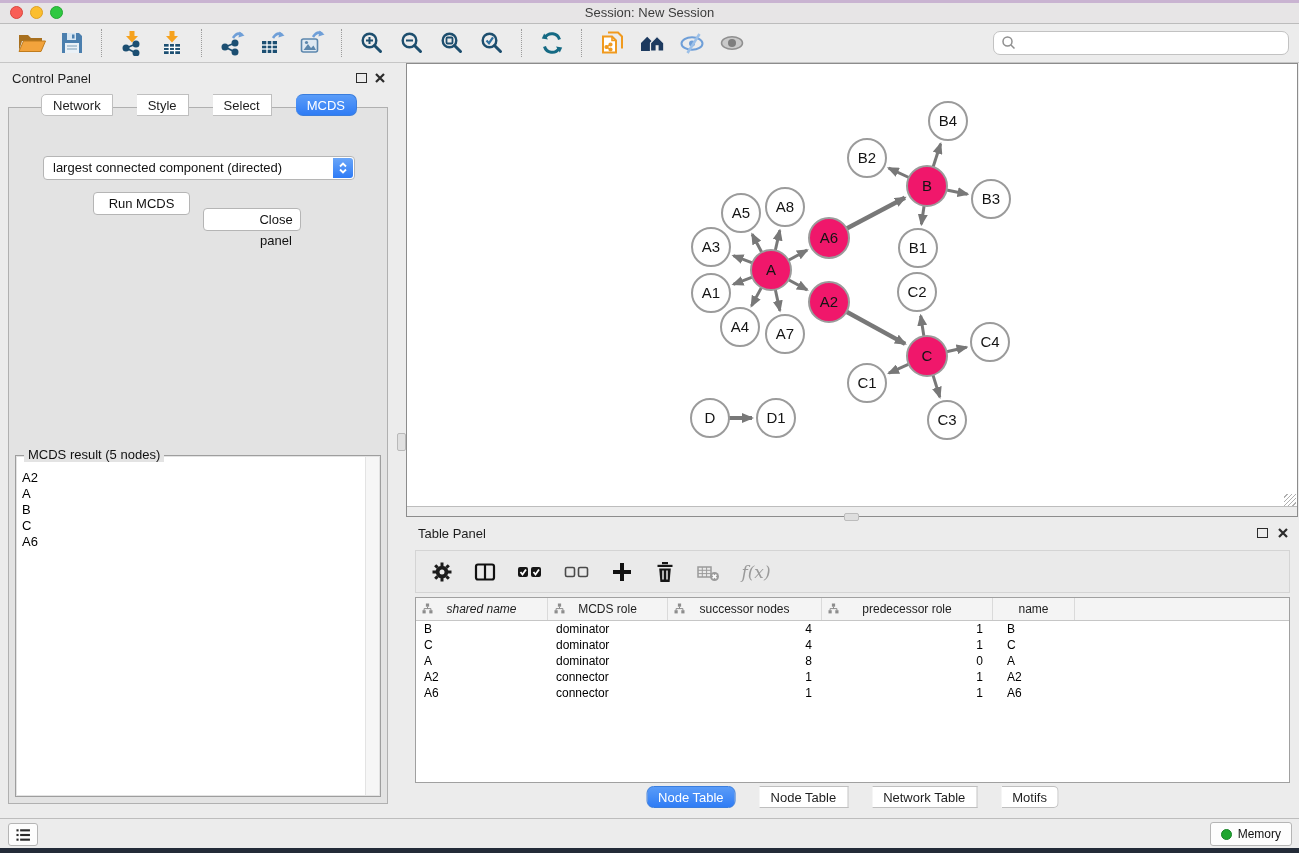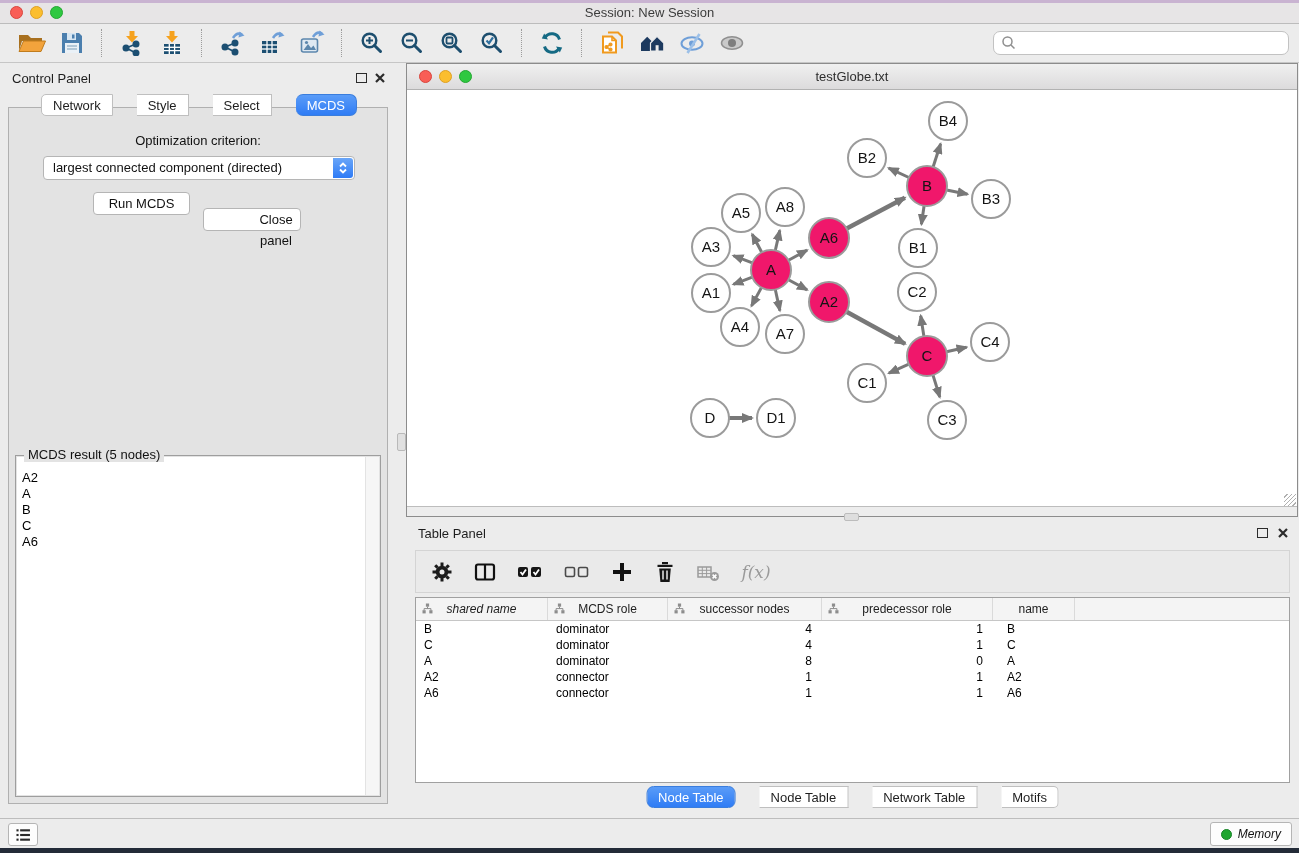--- a/index.html
+++ b/index.html
@@ -78,21 +78,21 @@
   .th.fill{flex:1;border-right:none;}
   .th .sort-ic{position:absolute;left:6px;top:5px;}
   .tr{display:flex;height:16px;line-height:16px;font-size:12px;color:#000;}
   .td{box-sizing:border-box;flex:0 0 auto;overflow:hidden;white-space:nowrap;}
   .td.al{text-align:left;padding-left:8px;}
   .td.al2{text-align:left;padding-left:14px;}
   .td.ar{text-align:right;padding-right:10px;}
   .tp-tabs{position:absolute;top:266px;left:50%;transform:translateX(-50%);}
   
   .statusbar{position:absolute;left:0;top:818px;width:1299px;height:30px;background:#ececec;
-    border-top:1px solid #bdbdbd;box-sizing:border-box;font-style:italic;}
+    border-top:1px solid #bdbdbd;box-sizing:border-box;}
   .sb-left-btn{position:absolute;left:8px;top:4px;width:30px;height:23px;background:#fdfdfd;
     border:1px solid #b5b5b5;border-radius:3px;box-sizing:border-box;display:flex;align-items:center;justify-content:center;}
   .memory-btn{position:absolute;right:7px;top:3px;height:24px;background:#fdfdfd;border:1px solid #b5b5b5;
     border-radius:3px;box-sizing:border-box;display:flex;align-items:center;gap:6px;padding:0 10px;font-size:12px;color:#111;}
   .memory-dot{width:11px;height:11px;border-radius:50%;background:#1ea52f;border:1px solid #178427;box-sizing:border-box;}
   .bottom-strip{position:absolute;left:0;top:848px;width:1299px;height:5px;background:#232b38;}
 </style>
 </head>
 <body>
 
@@ -276,21 +276,20 @@
     <svg class="win-close" style="left:374px;top:9px;" width="12" height="12" viewBox="0 0 12 12">
       <path d="M2 2 L10 10 M10 2 L2 10" stroke="#2b2b2b" stroke-width="2.2"></path>
     </svg>
     <div class="seg-row cp-tabs">
         <div class="seg">Network</div>
         <div class="seg">Style</div>
         <div class="seg">Select</div>
         <div class="seg active">MCDS</div>
       </div>
     <div class="cp-inset">
-      <div class="opt-label">Optimization criterion:</div>
       <div class="opt-select">
         <span>largest connected component (directed)</span>
         <div class="opt-stepper">
           <svg width="14" height="14" viewBox="0 0 14 14">
             <path d="M4 5.5 L7 2.5 L10 5.5" stroke="#fff" stroke-width="1.8" fill="none"></path>
             <path d="M4 8.5 L7 11.5 L10 8.5" stroke="#fff" stroke-width="1.8" fill="none"></path>
           </svg>
         </div>
       </div>
       <div class="cp-btn" style="left:84px;top:84px;width:97px;">Run MCDS</div>
@@ -305,28 +304,20 @@
           </div>
         <div class="mcds-scroll"></div>
         <div class="groupbox-legend">MCDS result (5 nodes)</div>
       </div>
     </div>
   </div>
 
   <div class="v-handle"></div>
 
   <div class="network-window">
-    <div class="nw-titlebar">
-      <div class="traffic" style="left:12px;top:6px;">
-        <div class="tl red"></div>
-        <div class="tl yellow"></div>
-        <div class="tl green"></div>
-      </div>
-      <span>testGlobe.txt</span>
-    </div>
     <div class="nw-canvas"><svg width="890" height="418" viewBox="0 0 890 418" style="font-family:'Liberation Sans',sans-serif;">
           <defs>
             <marker id="arr" viewBox="0 0 12 10" refX="10" refY="5" markerWidth="12" markerHeight="10" markerUnits="userSpaceOnUse" orient="auto">
               <path d="M0,0 L12,5 L0,10 Z" fill="#787878"></path>
             </marker>
           </defs>
           <line x1="345.3" y1="187.2" x2="326.4" y2="194.4" stroke="#787878" stroke-width="3" marker-end="url(#arr)"></line>
           <line x1="345.3" y1="172.8" x2="326.4" y2="165.6" stroke="#787878" stroke-width="3" marker-end="url(#arr)"></line>
           <line x1="354.4" y1="197.6" x2="344.5" y2="215.9" stroke="#787878" stroke-width="3" marker-end="url(#arr)"></line>
           <line x1="354.7" y1="162.3" x2="345.2" y2="144.2" stroke="#787878" stroke-width="3" marker-end="url(#arr)"></line>

